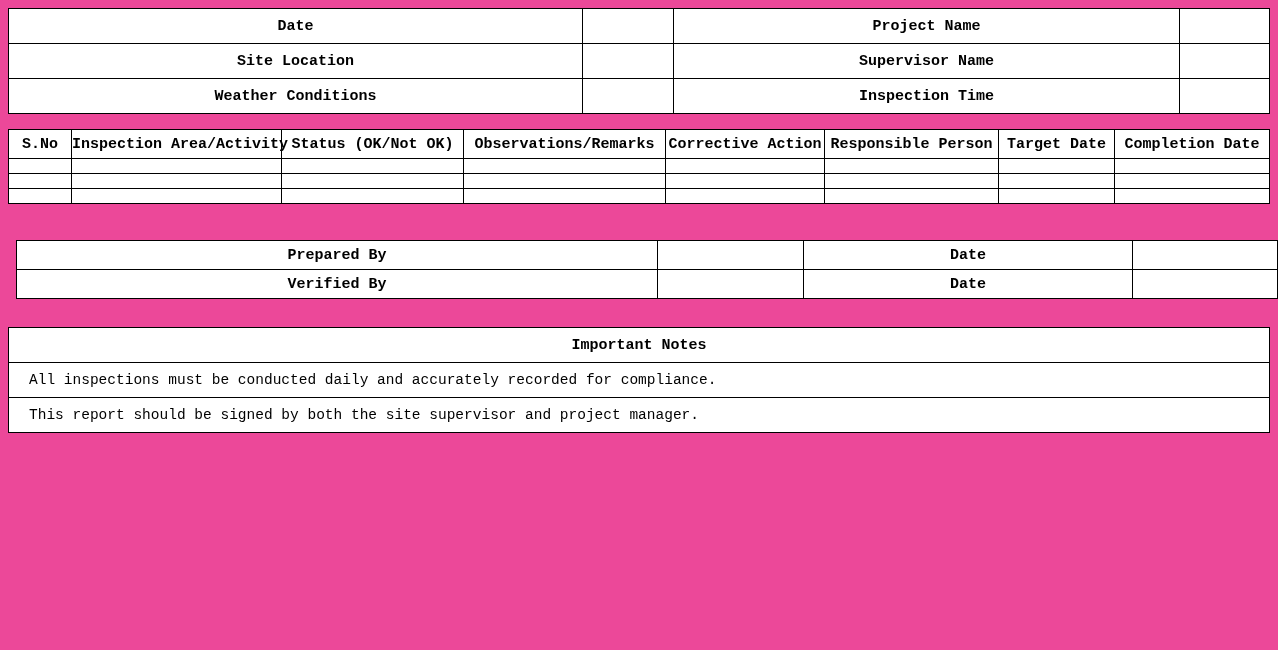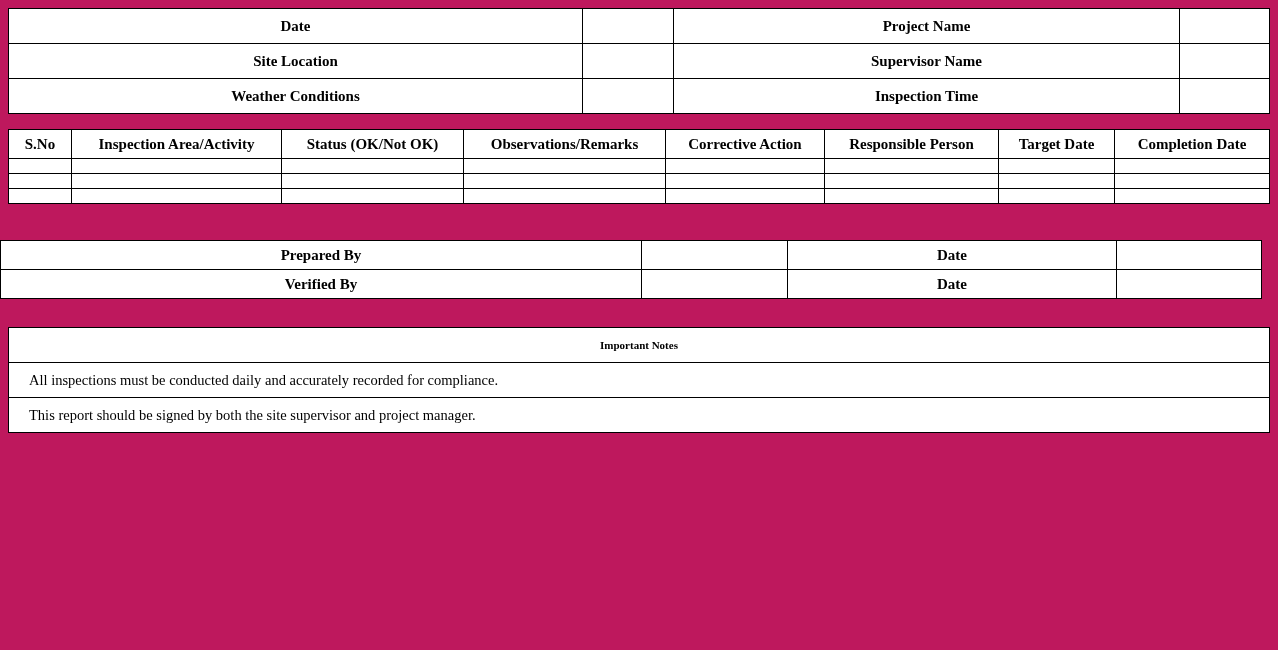--- a/index.html
+++ b/index.html
@@ -13,21 +13,22 @@
     height: 650px;
     font-family: "Liberation Serif", "DejaVu Serif", serif;
     color: #000000;
     overflow: hidden;
   }
 
   .page {
     position: relative;
     width: 1278px;
     height: 650px;
-    background: #be185d;
+    background: #ec4899;
+    font-family: Liberation Mono, monospace;
   }
 
   table.doc-table {
     border-collapse: collapse;
     table-layout: fixed;
     background: #ffffff;
   }
   table.doc-table td,
   table.doc-table th {
     border: 1px solid #000000;
@@ -70,21 +71,21 @@
     font-size: 15px;
     white-space: nowrap;
   }
   .inspect-table td.cell {
     height: 14px;
   }
 
   
   .sign-table {
     position: absolute;
-    left: 0;
+    left: 16px;
     top: 240px;
     width: 1261px;
     border-radius: 13px;
   }
   .sign-table td {
     height: 28px;
   }
   .sign-table .lbl {
     text-align: center;
     font-weight: bold;
@@ -97,21 +98,21 @@
     left: 8px;
     top: 327px;
     width: 1261px;
   }
   .notes-table td {
     height: 34px;
   }
   .notes-table .notes-title {
     text-align: center;
     font-weight: bold;
-    font-size: 11px;
+    font-size: 15px;
   }
   .notes-table .note-line {
     text-align: left;
     font-size: 14.5px;
     padding-left: 20px;
   }
 </style>
 </head>
 <body>
 

